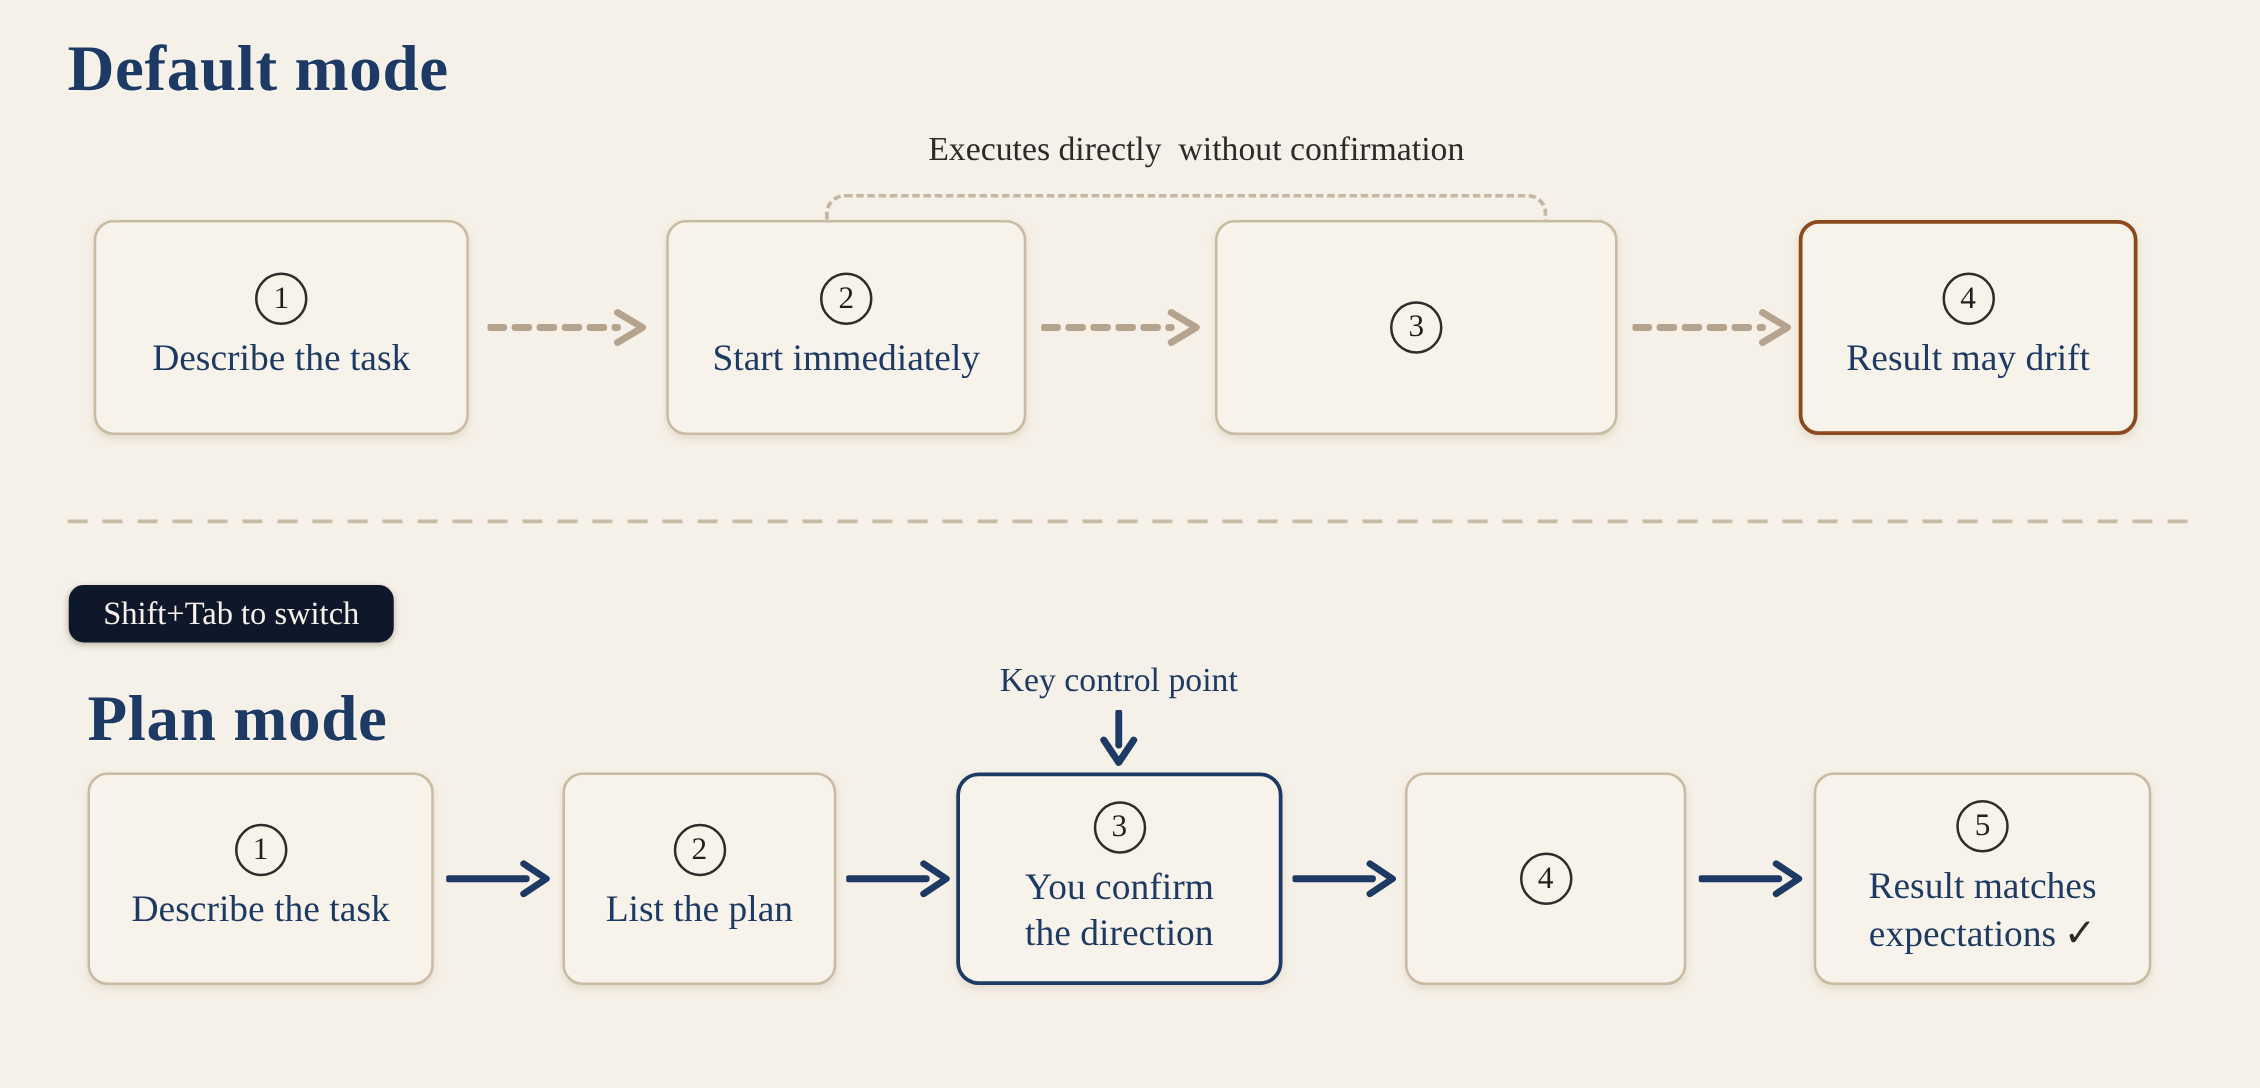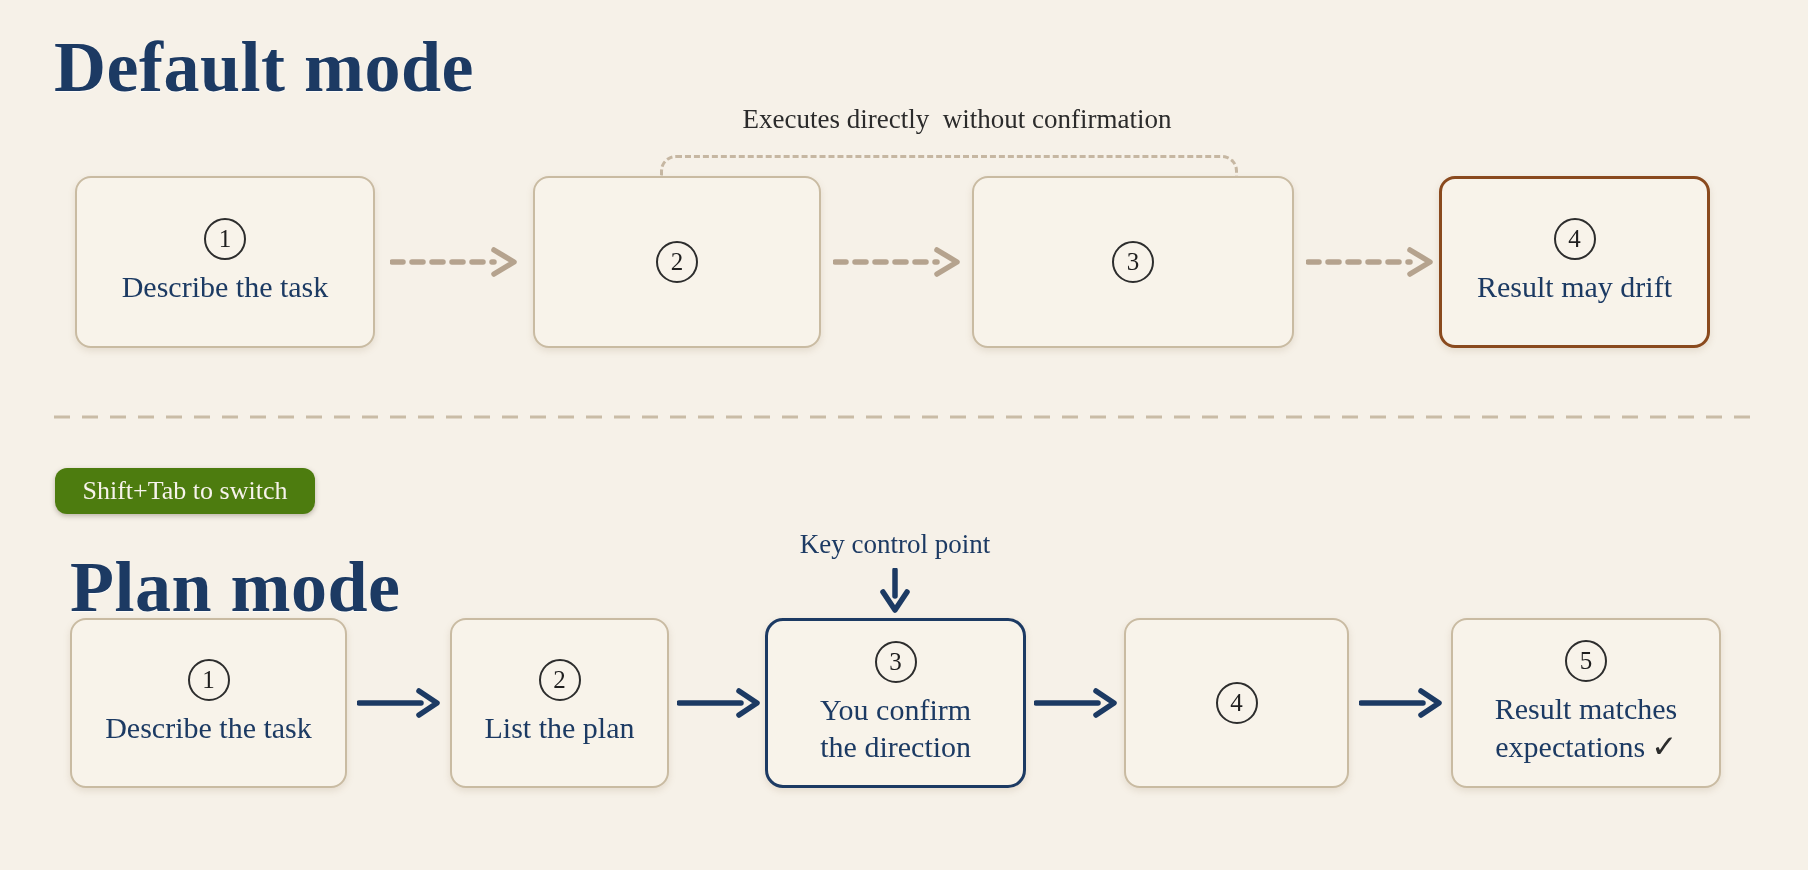--- a/index.html
+++ b/index.html
@@ -6,21 +6,21 @@
   .canvas{
     position:relative;
     width:1808px;height:870px;
     background:#f6f1e8;
     font-family:"Liberation Serif","DejaVu Serif",serif;
     overflow:hidden;
   }
   .mode-title{
     position:absolute;
     margin:0;
-    font-size:72px;
+    font-size:52px;
     font-weight:bold;
     color:#1c3a63;
     letter-spacing:.5px;
     text-shadow:0 1px 1px rgba(255,255,255,.8);
   }
   .annotation{
     position:absolute;
     transform:translateX(-50%);
     font-size:27px;
     color:#2b2b2b;
@@ -49,29 +49,29 @@
   .num-circle{
     width:38px;height:38px;
     border:2px solid #2d2d2d;
     border-radius:50%;
     display:flex;align-items:center;justify-content:center;
     font-size:25px;color:#1f1f1f;
     background:transparent;
   }
   .step-label{
     font-size:30px;color:#1c3a63;
-    text-align:right;line-height:1.22;
+    text-align:center;line-height:1.22;
     padding:0 6px;
   }
   .check{color:#2c2c2c;font-size:31px;padding-left:6px;}
   .badge{
     position:absolute;
     left:55px;top:468px;
     width:260px;height:46px;
-    background:#4d7c0f;
+    background:#0f172a;
     border-radius:12px;
     display:flex;align-items:center;justify-content:center;
     color:#f7f3ec;font-size:26px;
     box-shadow:0 2px 5px rgba(80,70,50,.35);
   }
   .abs{position:absolute;}
 </style>
 </head>
 <body>
 
@@ -83,20 +83,21 @@
 
   <div class="bracket" style="left:660px;top:155px;width:572px;height:21px;"></div>
 
   <div class="step-box" style="left:75px;top:176px;width:300px;">
     <span class="num-circle">1</span>
     <span class="step-label">Describe the task</span>
   </div>
 
   <div class="step-box" style="left:533px;top:176px;width:288px;">
     <span class="num-circle">2</span>
+    <span class="step-label">Start immediately</span>
   </div>
 
   <div class="step-box" style="left:972px;top:176px;width:322px;">
     <span class="num-circle">3</span>
   </div>
 
   <div class="step-box warning" style="left:1439px;top:176px;width:271px;">
     <span class="num-circle">4</span>
     <span class="step-label">Result may drift</span>
   </div>

